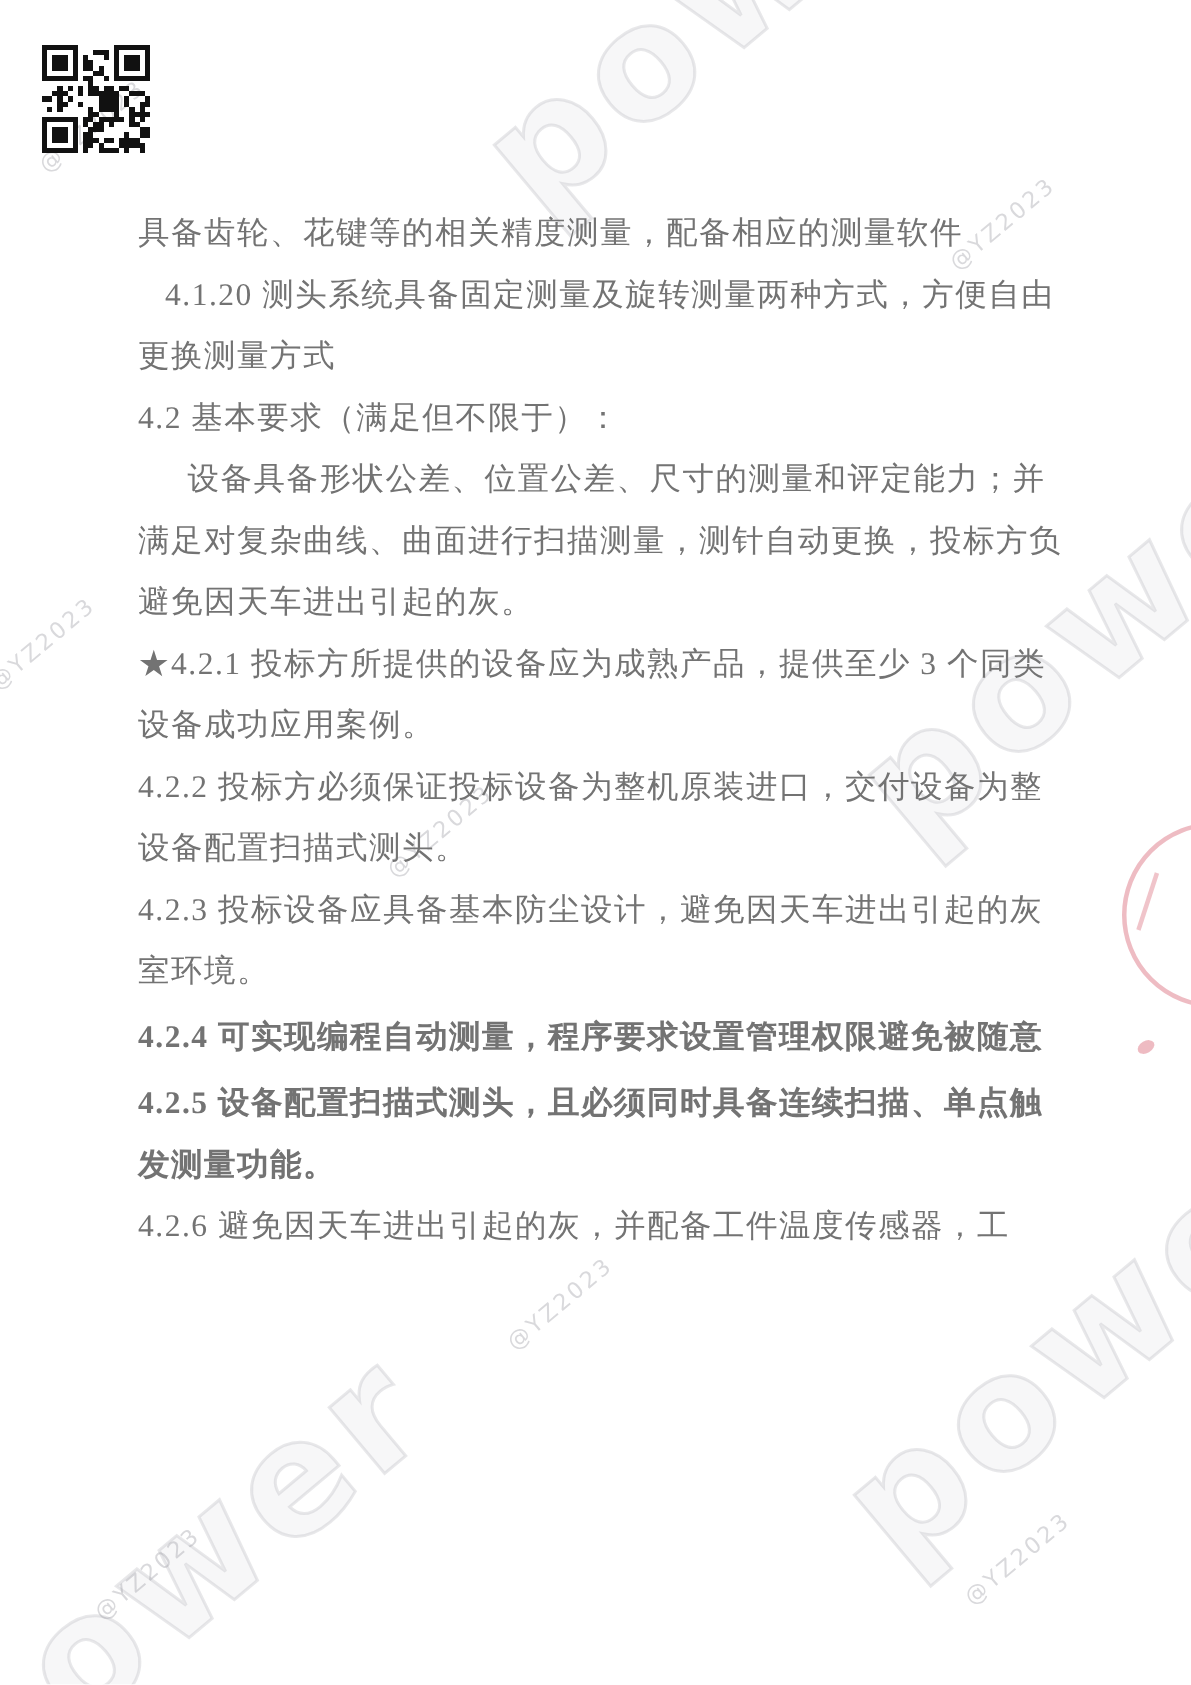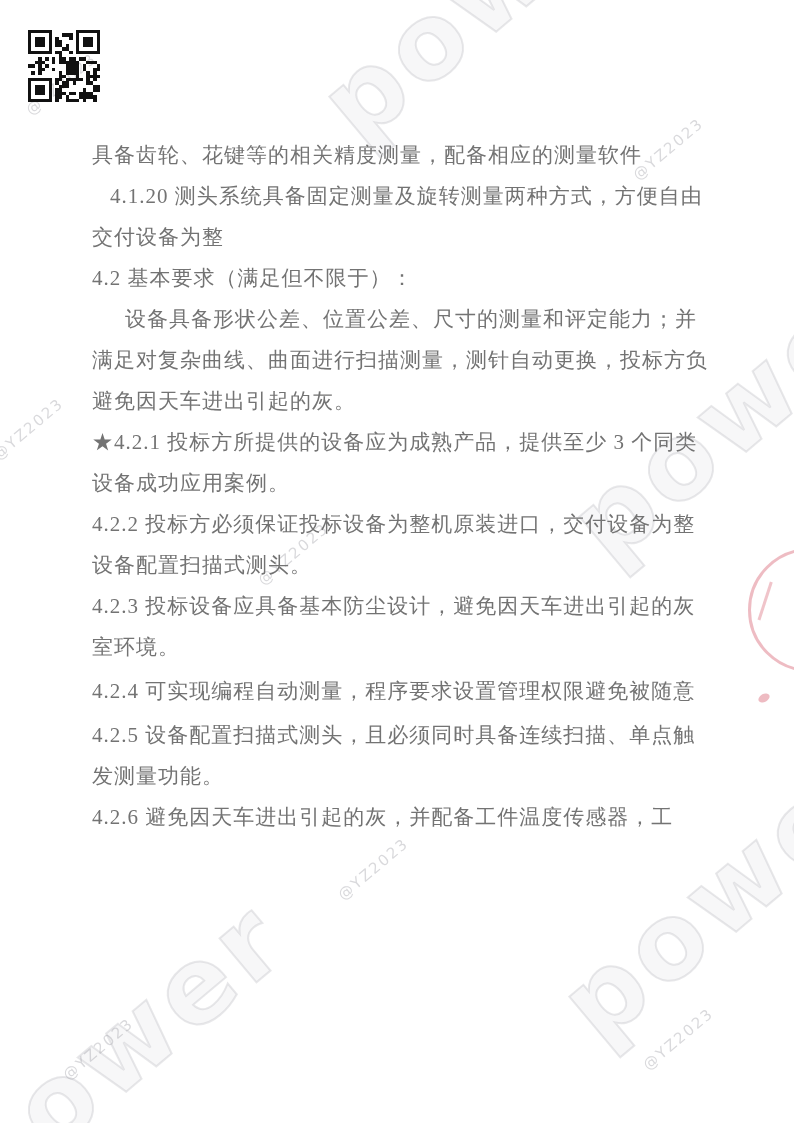--- a/index.html
+++ b/index.html
@@ -63,21 +63,21 @@
   
   .qr{position:absolute;left:28px;top:30px;width:72px;height:72px;}
   .qr svg{width:100%;height:100%;display:block;}
   
   .doc-body{
     position:absolute;left:92px;top:135px;width:606px;
     color:#737373;
     font-size:21px;line-height:41px;letter-spacing:1px;
   }
   .para{margin:0;}
-  .para.space-small{margin-top:3px;}
+  .para.space-small{margin-top:3px;font-weight:bold;}
   .para.space-large{margin-top:0;}
   .line{white-space:nowrap;}
   .line.indent-small{text-indent:18px;font-family:Liberation Serif, serif;}
   .line.indent-large{text-indent:33px;}
 </style>
 </head>
 <body>
 
 <div class="page">
 
@@ -233,21 +233,21 @@
         <rect x="2" y="16" width="3" height="3" fill="#111"></rect>
       </svg>
     </div>
 
   <div class="doc-body" id="doc-body">
       <div class="para">
         <div class="line">具备齿轮、花键等的相关精度测量，配备相应的测量软件</div>
       </div>
       <div class="para">
         <div class="line indent-small">4.1.20 测头系统具备固定测量及旋转测量两种方式，方便自由</div>
-        <div class="line">交付设备为整</div>
+        <div class="line">更换测量方式</div>
       </div>
       <div class="para">
         <div class="line">4.2 基本要求（满足但不限于）：</div>
       </div>
       <div class="para">
         <div class="line indent-large">设备具备形状公差、位置公差、尺寸的测量和评定能力；并</div>
         <div class="line">满足对复杂曲线、曲面进行扫描测量，测针自动更换，投标方负</div>
         <div class="line">避免因天车进出引起的灰。</div>
       </div>
       <div class="para">

